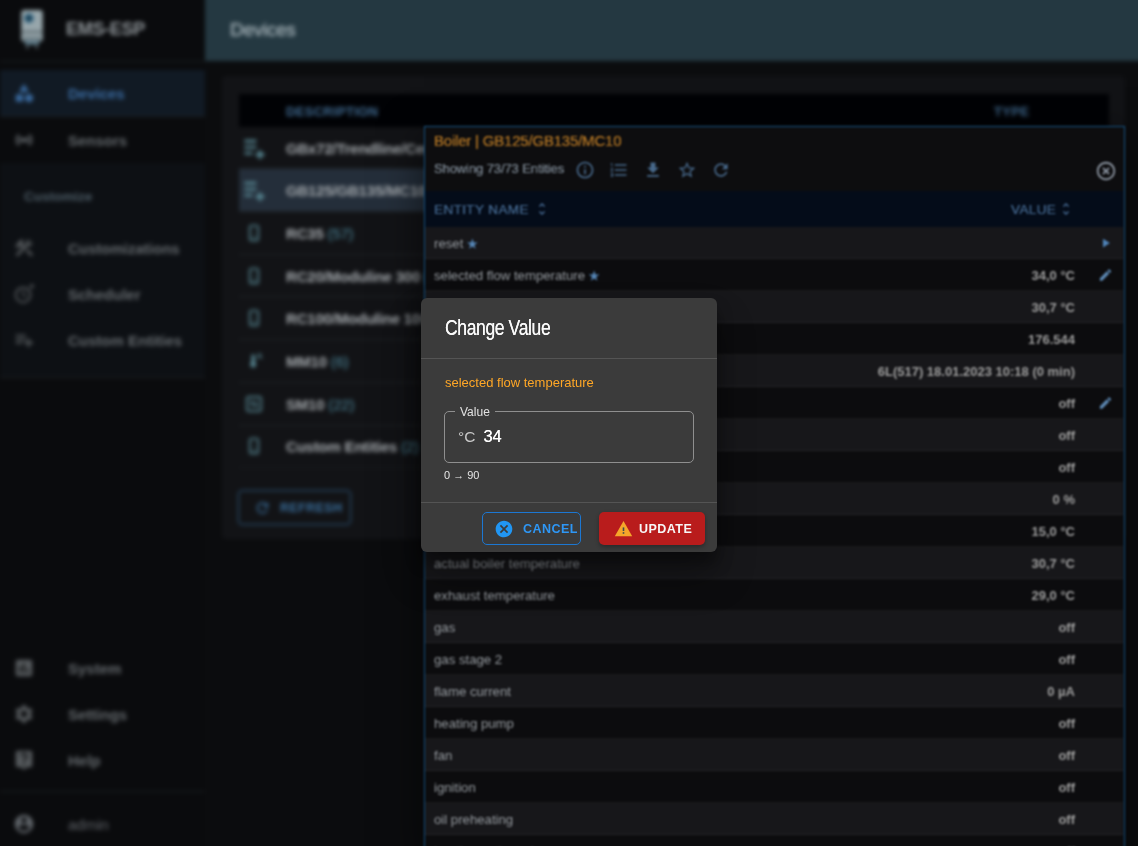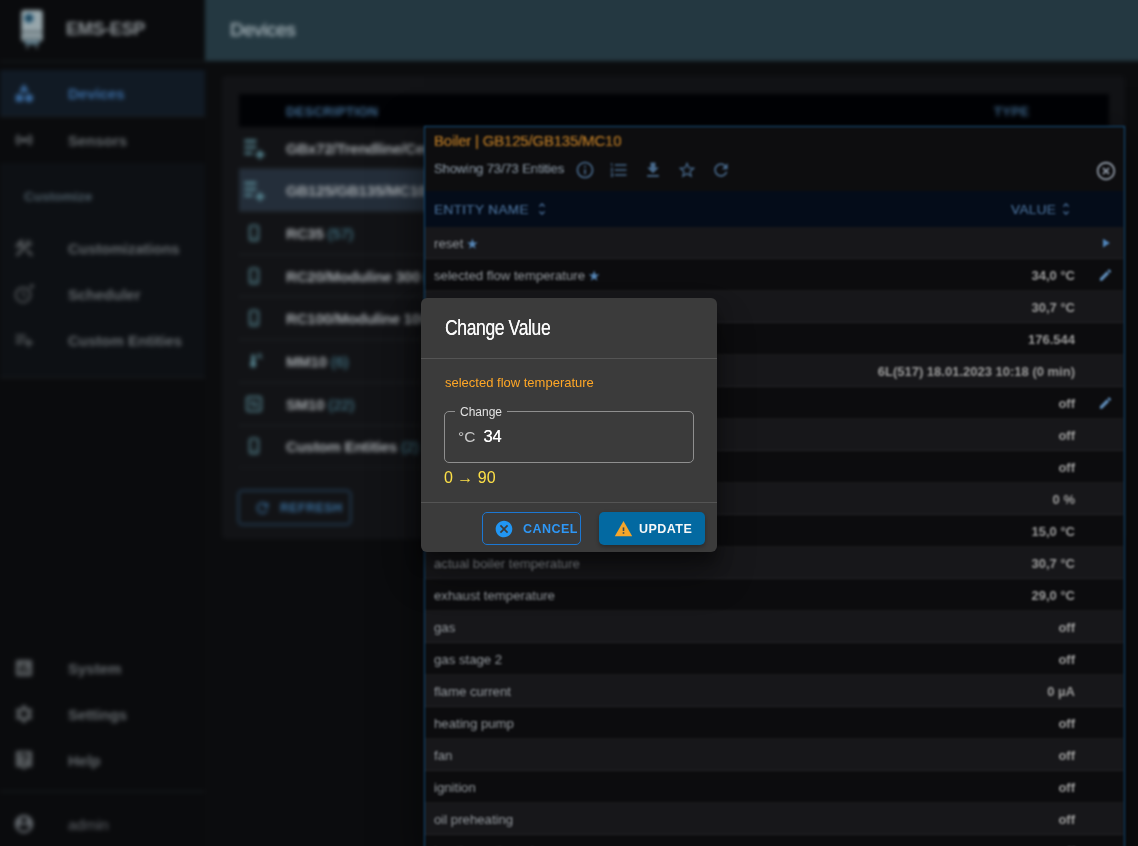--- a/index.html
+++ b/index.html
@@ -43,28 +43,28 @@
   .erow .ev{position:absolute;right:48px;top:50%;transform:translateY(-50%);font-size:13px;font-weight:700;color:#9d9d9d;white-space:nowrap;}
   .erow .eic{position:absolute;left:672.5px;top:50%;transform:translateY(-50%);width:15px;height:15px;}
   .star{color:#5585b5;font-size:12px;}
   
   #mdlg{position:absolute;left:421px;top:298px;width:296px;height:254px;background:#3b3b3b;border-radius:6px;box-shadow:0 11px 15px rgba(0,0,0,.35),0 24px 38px rgba(0,0,0,.3);}
   .mdiv{position:absolute;left:0;width:296px;height:1px;background:rgba(255,255,255,.13);}
   .field{position:absolute;left:23px;top:113px;width:250px;height:52px;border:1px solid #8f8f8f;border-radius:5px;}
   .flabel{position:absolute;left:10px;top:-7px;background:#3b3b3b;padding:0 5px;font-size:12px;color:#e2e2e2;}
   .fval{position:absolute;left:13px;top:15px;font-size:15.5px;color:#c9c9c9;text-align:center;}
   .fval b{color:#fff;font-size:16.5px;margin-left:8px;font-weight:400;text-shadow:0 0 .6px #fff;}
-  .helper{position:absolute;left:23px;top:171px;font-size:16px;font-weight:400;color:#fde047;}
+  .helper{position:absolute;left:23px;top:171px;font-size:11px;font-weight:400;color:#e5e5e5;}
   .btn{position:absolute;height:33px;border-radius:5px;font-size:12.5px;font-weight:700;letter-spacing:.45px;}
   .btn svg{position:absolute;top:50%;transform:translateY(-50%);}
   .btn span{position:absolute;top:50%;transform:translateY(-50%);}
   #bcancel{left:61px;top:214px;width:99px;border:1.5px solid #1c77d2;color:#2e97f5;}
   #bcancel svg{left:11px;}
   #bcancel span{left:40px;}
-  #bupdate{left:178px;top:214px;width:106px;background:#0369a1;color:#f7f7f7;box-shadow:0 2px 4px rgba(0,0,0,.3);text-align:center;}
+  #bupdate{left:178px;top:214px;width:106px;background:#b91c1c;color:#f7f7f7;box-shadow:0 2px 4px rgba(0,0,0,.3);text-align:center;}
   #bupdate svg{left:15px;}
   #bupdate span{left:40px;}
 </style>
 </head>
 <body>
 <div id="stage">
   <div id="base">
       <div id="binner">
     <div class="appbar">
           <div class="title">Devices</div>
@@ -354,21 +354,21 @@
           <span class="ev">off</span>
         </div>
     </div>
   </div>
 
   <div id="mdlg">
     <div class="mtitle" style="left:24px;top:17px;position:absolute;font-size:22.5px;font-weight:400;letter-spacing:-.5px;color:#fafafa;text-shadow:0 0 .7px #fafafa;transform:scaleX(.78);transform-origin:left center;">Change Value</div>
     <div class="mdiv" style="top:60px;"></div>
     <div style="position:absolute;left:24px;top:77px;font-size:13px;font-weight:400;color:#ffa726;">selected flow temperature</div>
     <div class="field">
-      <div class="flabel">Change</div>
+      <div class="flabel">Value</div>
       <div class="fval">°C<b>34</b></div>
     </div>
     <div class="helper">0 → 90</div>
     <div class="mdiv" style="top:204px;"></div>
     <div class="btn" id="bcancel">
       <svg width="20" height="20" viewBox="0 0 24 24" fill="#2196f3">
           <path d="M12 2C6.47 2 2 6.47 2 12s4.47 10 10 10 10-4.47 10-10S17.53 2 12 2zm5 13.59L15.59 17 12 13.41 8.41 17 7 15.59 10.59 12 7 8.41 8.41 7 12 10.59 15.59 7 17 8.41 13.41 12 17 15.59z"></path>
         </svg>
       <span>CANCEL</span>
     </div>

